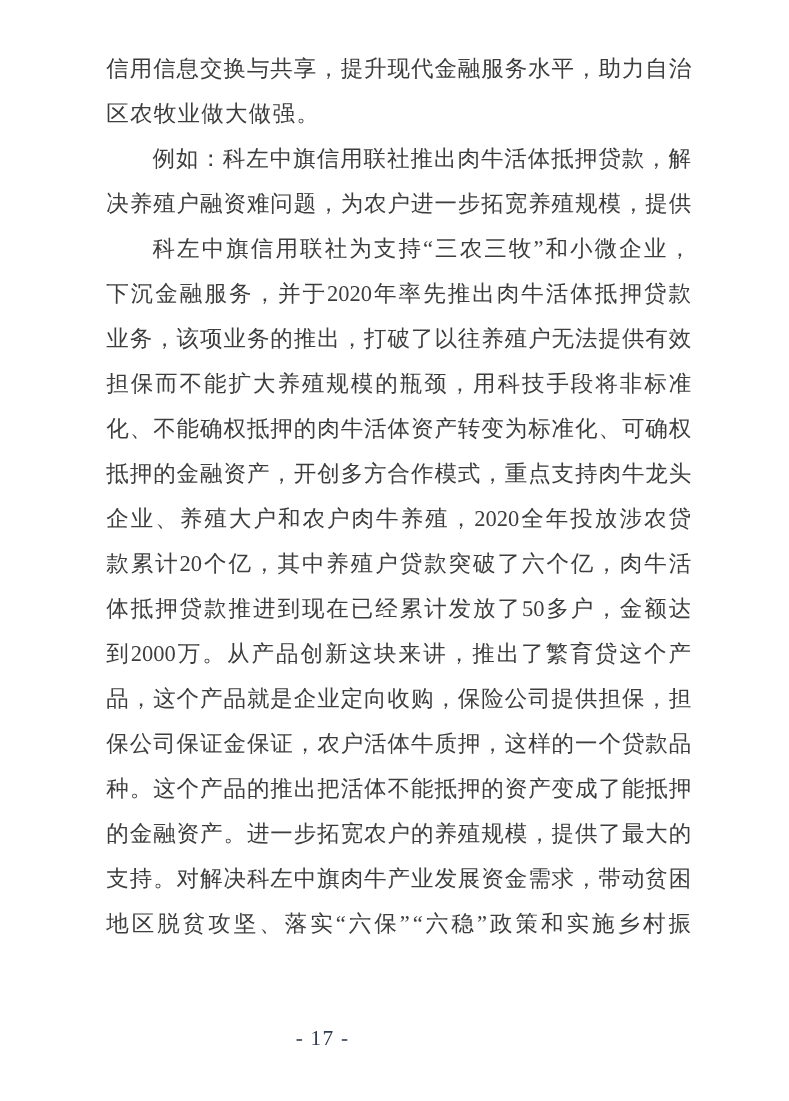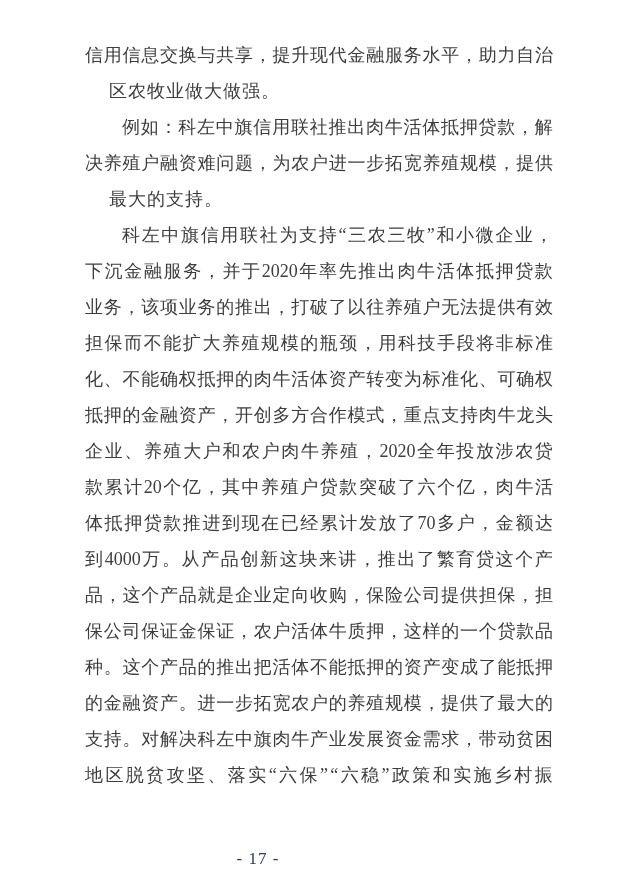--- a/index.html
+++ b/index.html
@@ -35,58 +35,56 @@
     white-space: pre;
   }
   .line.indent {
     padding-left: 37px;
   }
   .line.last {
     display: block;
     line-height: 36px;
     letter-spacing: 1px;
     justify-content: flex-start;
-    margin-left: 24px;
   }
   .line span {
     display: inline-block;
   }
   .doc-footer {
     position: absolute;
-    top: 849px;
+    top: 821px;
     left: 0;
     width: 516px;
     text-align: center;
   }
   .page-number {
     font-size: 17px;
     color: #2e3b4e;
     letter-spacing: 1px;
   }
 </style>
 </head>
 <body>
 
 <div class="doc-page">
   <div class="doc-body" id="doc-body">
       <div class="line"><span>信</span><span>用</span><span>信</span><span>息</span><span>交</span><span>换</span><span>与</span><span>共</span><span>享</span><span>，</span><span>提</span><span>升</span><span>现</span><span>代</span><span>金</span><span>融</span><span>服</span><span>务</span><span>水</span><span>平</span><span>，</span><span>助</span><span>力</span><span>自</span><span>治</span></div>
       <div class="line last">区农牧业做大做强。</div>
       <div class="line indent"><span>例</span><span>如</span><span>：</span><span>科</span><span>左</span><span>中</span><span>旗</span><span>信</span><span>用</span><span>联</span><span>社</span><span>推</span><span>出</span><span>肉</span><span>牛</span><span>活</span><span>体</span><span>抵</span><span>押</span><span>贷</span><span>款</span><span>，</span><span>解</span></div>
       <div class="line"><span>决</span><span>养</span><span>殖</span><span>户</span><span>融</span><span>资</span><span>难</span><span>问</span><span>题</span><span>，</span><span>为</span><span>农</span><span>户</span><span>进</span><span>一</span><span>步</span><span>拓</span><span>宽</span><span>养</span><span>殖</span><span>规</span><span>模</span><span>，</span><span>提</span><span>供</span></div>
-      <div class="line last">最大的支持。</div>
       <div class="line indent"><span>科</span><span>左</span><span>中</span><span>旗</span><span>信</span><span>用</span><span>联</span><span>社</span><span>为</span><span>支</span><span>持</span><span>“</span><span>三</span><span>农</span><span>三</span><span>牧</span><span>”</span><span>和</span><span>小</span><span>微</span><span>企</span><span>业</span><span>，</span></div>
       <div class="line"><span>下</span><span>沉</span><span>金</span><span>融</span><span>服</span><span>务</span><span>，</span><span>并</span><span>于</span><span>2020</span><span>年</span><span>率</span><span>先</span><span>推</span><span>出</span><span>肉</span><span>牛</span><span>活</span><span>体</span><span>抵</span><span>押</span><span>贷</span><span>款</span></div>
       <div class="line"><span>业</span><span>务</span><span>，</span><span>该</span><span>项</span><span>业</span><span>务</span><span>的</span><span>推</span><span>出</span><span>，</span><span>打</span><span>破</span><span>了</span><span>以</span><span>往</span><span>养</span><span>殖</span><span>户</span><span>无</span><span>法</span><span>提</span><span>供</span><span>有</span><span>效</span></div>
       <div class="line"><span>担</span><span>保</span><span>而</span><span>不</span><span>能</span><span>扩</span><span>大</span><span>养</span><span>殖</span><span>规</span><span>模</span><span>的</span><span>瓶</span><span>颈</span><span>，</span><span>用</span><span>科</span><span>技</span><span>手</span><span>段</span><span>将</span><span>非</span><span>标</span><span>准</span></div>
       <div class="line"><span>化</span><span>、</span><span>不</span><span>能</span><span>确</span><span>权</span><span>抵</span><span>押</span><span>的</span><span>肉</span><span>牛</span><span>活</span><span>体</span><span>资</span><span>产</span><span>转</span><span>变</span><span>为</span><span>标</span><span>准</span><span>化</span><span>、</span><span>可</span><span>确</span><span>权</span></div>
       <div class="line"><span>抵</span><span>押</span><span>的</span><span>金</span><span>融</span><span>资</span><span>产</span><span>，</span><span>开</span><span>创</span><span>多</span><span>方</span><span>合</span><span>作</span><span>模</span><span>式</span><span>，</span><span>重</span><span>点</span><span>支</span><span>持</span><span>肉</span><span>牛</span><span>龙</span><span>头</span></div>
       <div class="line"><span>企</span><span>业</span><span>、</span><span>养</span><span>殖</span><span>大</span><span>户</span><span>和</span><span>农</span><span>户</span><span>肉</span><span>牛</span><span>养</span><span>殖</span><span>，</span><span>2020</span><span>全</span><span>年</span><span>投</span><span>放</span><span>涉</span><span>农</span><span>贷</span></div>
       <div class="line"><span>款</span><span>累</span><span>计</span><span>20</span><span>个</span><span>亿</span><span>，</span><span>其</span><span>中</span><span>养</span><span>殖</span><span>户</span><span>贷</span><span>款</span><span>突</span><span>破</span><span>了</span><span>六</span><span>个</span><span>亿</span><span>，</span><span>肉</span><span>牛</span><span>活</span></div>
-      <div class="line"><span>体</span><span>抵</span><span>押</span><span>贷</span><span>款</span><span>推</span><span>进</span><span>到</span><span>现</span><span>在</span><span>已</span><span>经</span><span>累</span><span>计</span><span>发</span><span>放</span><span>了</span><span>70</span><span>多</span><span>户</span><span>，</span><span>金</span><span>额</span><span>达</span></div>
-      <div class="line"><span>到</span><span>4000</span><span>万</span><span>。</span><span>从</span><span>产</span><span>品</span><span>创</span><span>新</span><span>这</span><span>块</span><span>来</span><span>讲</span><span>，</span><span>推</span><span>出</span><span>了</span><span>繁</span><span>育</span><span>贷</span><span>这</span><span>个</span><span>产</span></div>
+      <div class="line"><span>体</span><span>抵</span><span>押</span><span>贷</span><span>款</span><span>推</span><span>进</span><span>到</span><span>现</span><span>在</span><span>已</span><span>经</span><span>累</span><span>计</span><span>发</span><span>放</span><span>了</span><span>50</span><span>多</span><span>户</span><span>，</span><span>金</span><span>额</span><span>达</span></div>
+      <div class="line"><span>到</span><span>2000</span><span>万</span><span>。</span><span>从</span><span>产</span><span>品</span><span>创</span><span>新</span><span>这</span><span>块</span><span>来</span><span>讲</span><span>，</span><span>推</span><span>出</span><span>了</span><span>繁</span><span>育</span><span>贷</span><span>这</span><span>个</span><span>产</span></div>
       <div class="line"><span>品</span><span>，</span><span>这</span><span>个</span><span>产</span><span>品</span><span>就</span><span>是</span><span>企</span><span>业</span><span>定</span><span>向</span><span>收</span><span>购</span><span>，</span><span>保</span><span>险</span><span>公</span><span>司</span><span>提</span><span>供</span><span>担</span><span>保</span><span>，</span><span>担</span></div>
       <div class="line"><span>保</span><span>公</span><span>司</span><span>保</span><span>证</span><span>金</span><span>保</span><span>证</span><span>，</span><span>农</span><span>户</span><span>活</span><span>体</span><span>牛</span><span>质</span><span>押</span><span>，</span><span>这</span><span>样</span><span>的</span><span>一</span><span>个</span><span>贷</span><span>款</span><span>品</span></div>
       <div class="line"><span>种</span><span>。</span><span>这</span><span>个</span><span>产</span><span>品</span><span>的</span><span>推</span><span>出</span><span>把</span><span>活</span><span>体</span><span>不</span><span>能</span><span>抵</span><span>押</span><span>的</span><span>资</span><span>产</span><span>变</span><span>成</span><span>了</span><span>能</span><span>抵</span><span>押</span></div>
       <div class="line"><span>的</span><span>金</span><span>融</span><span>资</span><span>产</span><span>。</span><span>进</span><span>一</span><span>步</span><span>拓</span><span>宽</span><span>农</span><span>户</span><span>的</span><span>养</span><span>殖</span><span>规</span><span>模</span><span>，</span><span>提</span><span>供</span><span>了</span><span>最</span><span>大</span><span>的</span></div>
       <div class="line"><span>支</span><span>持</span><span>。</span><span>对</span><span>解</span><span>决</span><span>科</span><span>左</span><span>中</span><span>旗</span><span>肉</span><span>牛</span><span>产</span><span>业</span><span>发</span><span>展</span><span>资</span><span>金</span><span>需</span><span>求</span><span>，</span><span>带</span><span>动</span><span>贫</span><span>困</span></div>
       <div class="line"><span>地</span><span>区</span><span>脱</span><span>贫</span><span>攻</span><span>坚</span><span>、</span><span>落</span><span>实</span><span>“</span><span>六</span><span>保</span><span>”</span><span>“</span><span>六</span><span>稳</span><span>”</span><span>政</span><span>策</span><span>和</span><span>实</span><span>施</span><span>乡</span><span>村</span><span>振</span></div>
     </div>
   <div class="doc-footer">
     <span class="page-number">- 17 -</span>
   </div>

